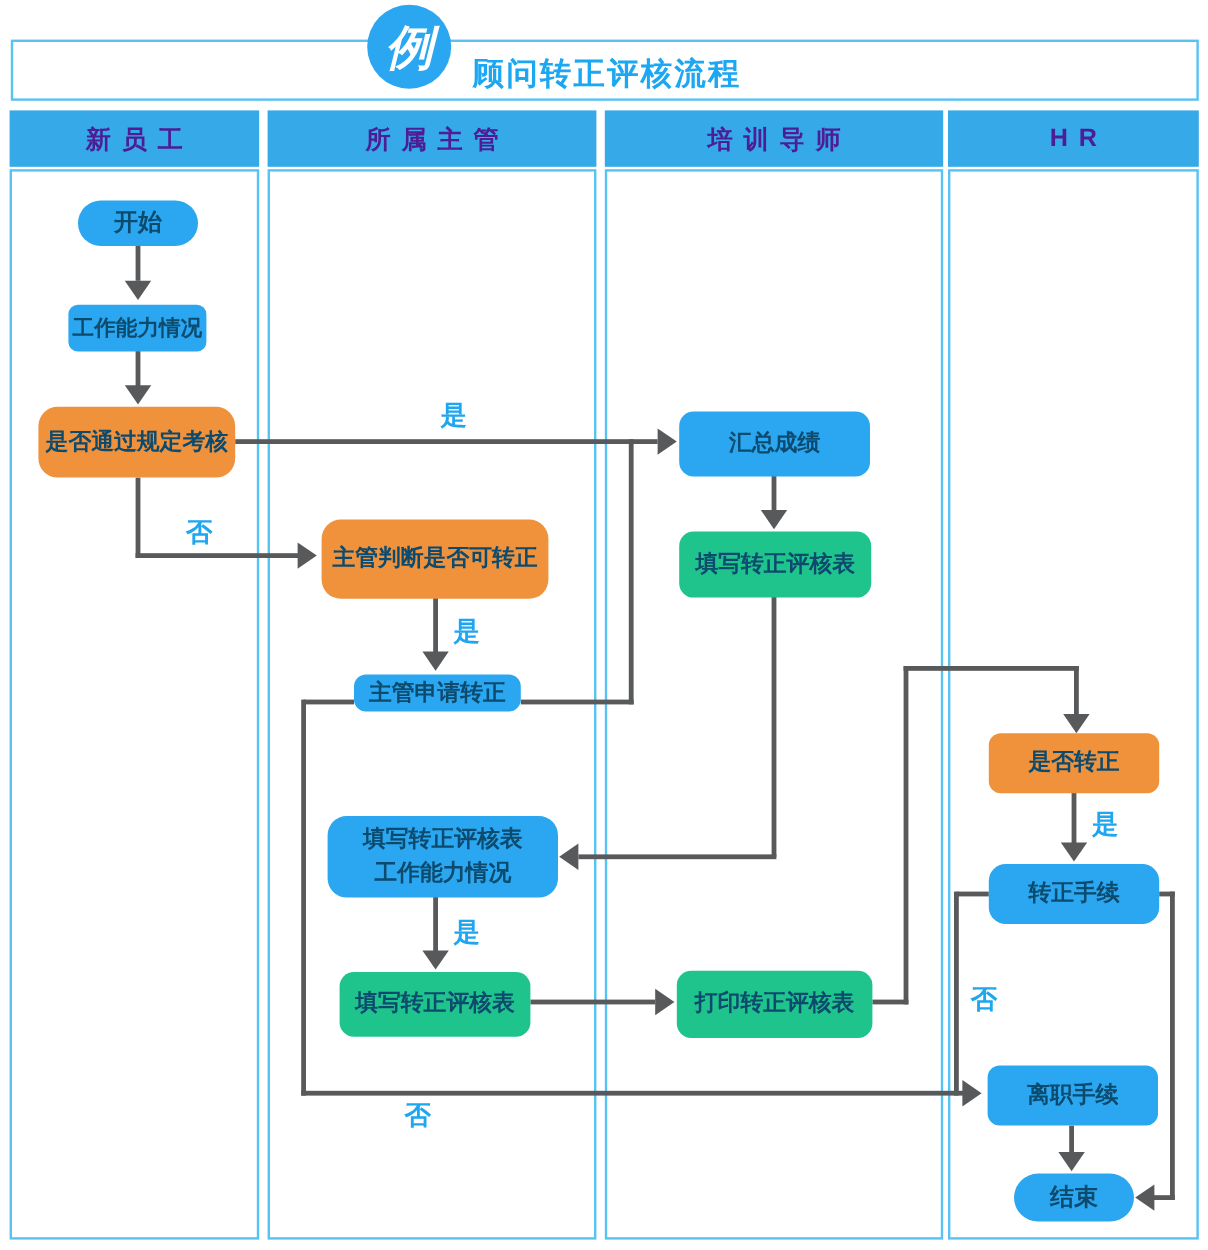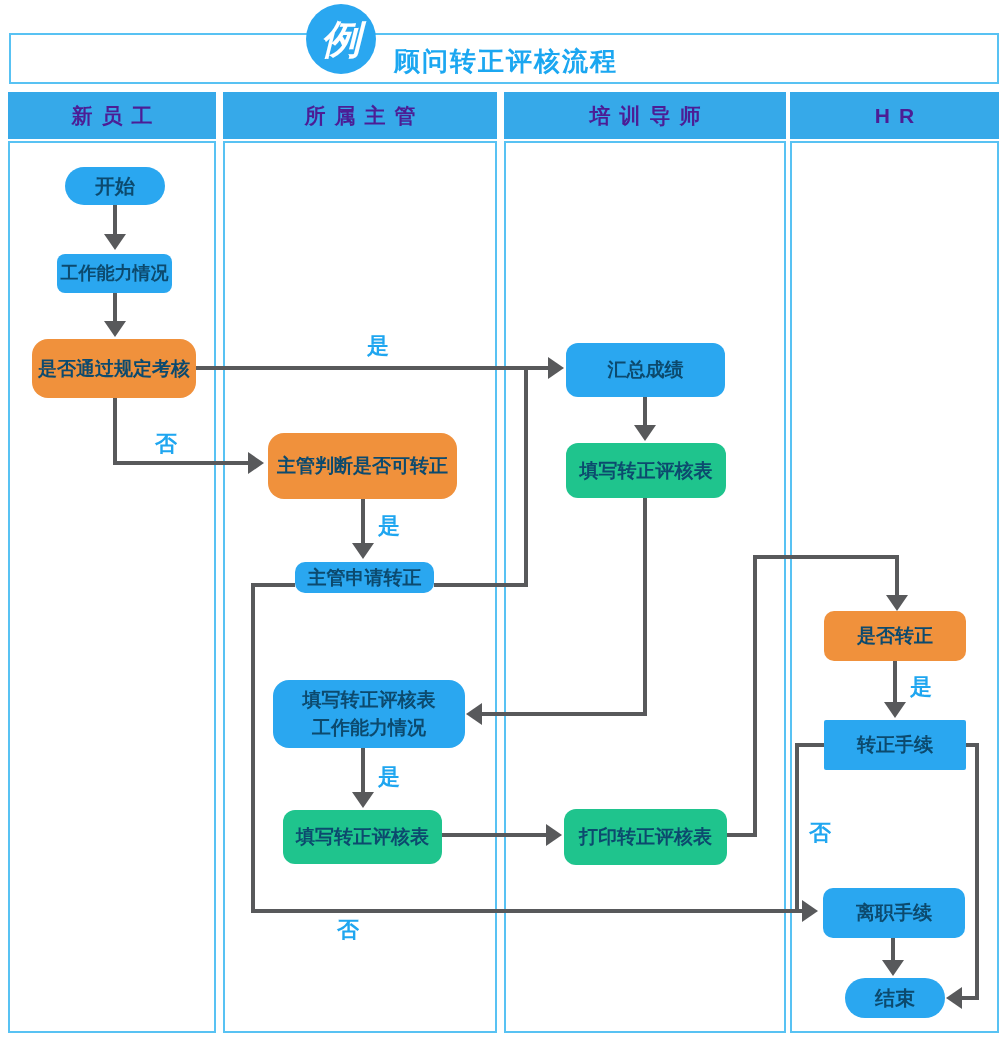--- a/index.html
+++ b/index.html
@@ -153,17 +153,17 @@
       <div>工作能力情况</div>
     </div>
   </div>
   <div class="node green" style="left:283px;top:810px;width:159px;height:54px;">填写转正评核表</div>
 
   <div class="node blue" style="left:566px;top:343px;width:159px;height:54px;">汇总成绩</div>
   <div class="node green" style="left:566px;top:443px;width:160px;height:55px;">填写转正评核表</div>
   <div class="node green" style="left:564px;top:809px;width:163px;height:56px;">打印转正评核表</div>
 
   <div class="node orange" style="left:824px;top:611px;width:142px;height:50px;border-radius:10px;">是否转正</div>
-  <div class="node blue" style="left:824px;top:720px;width:142px;height:50px;border-radius:2px;">转正手续</div>
+  <div class="node blue" style="left:824px;top:720px;width:142px;height:50px;border-radius:14px;">转正手续</div>
   <div class="node blue" style="left:823px;top:888px;width:142px;height:50px;border-radius:10px;">离职手续</div>
   <div class="node blue pill" style="left:845px;top:978px;width:100px;height:40px;">结束</div>
 
 </div>
 
 </body></html>

